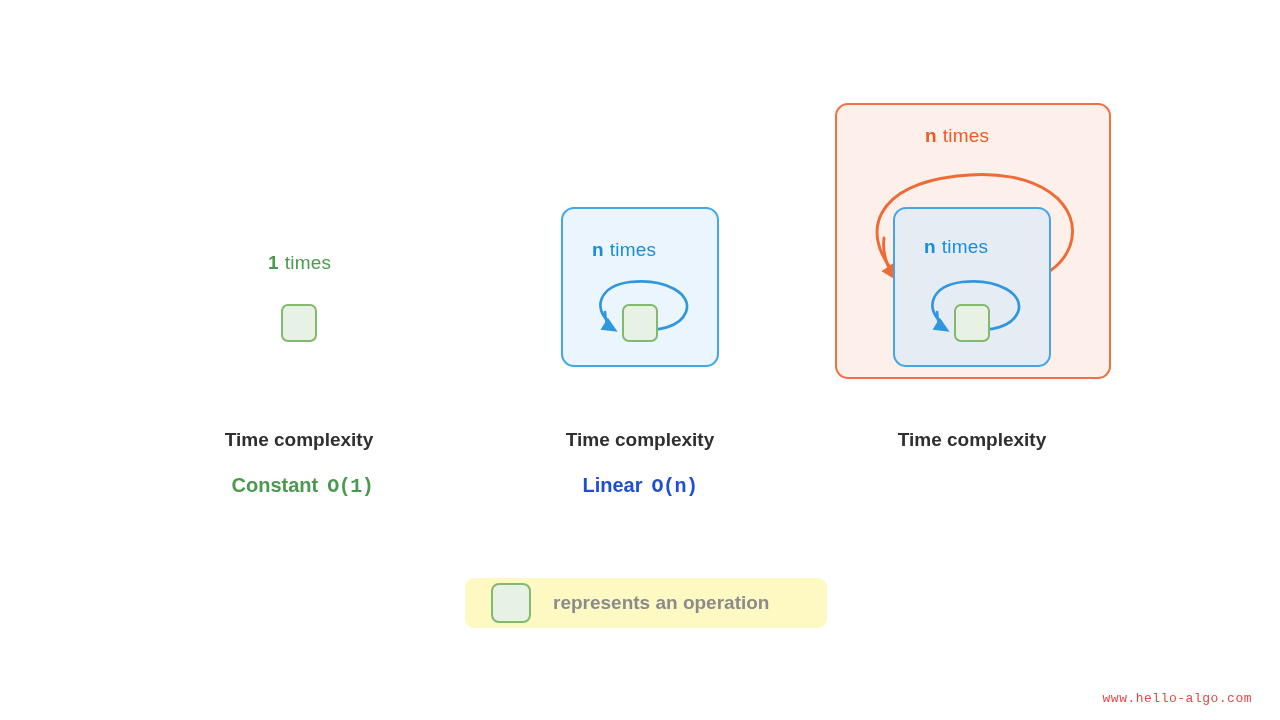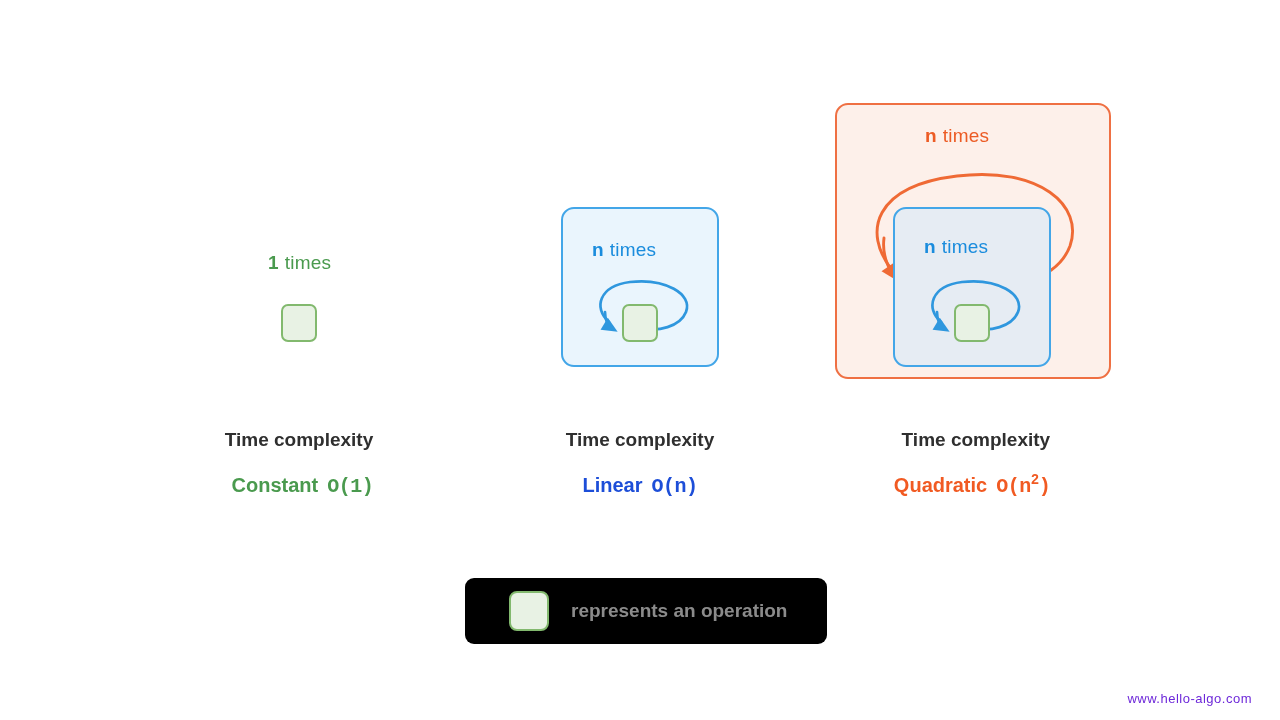--- a/index.html
+++ b/index.html
@@ -106,26 +106,26 @@
   .val-green  { color: #4a9a4e; text-align: right; }
   .val-blue   { color: #1d4ed8; }
   .val-orange { color: #f15a22; }
 
   
   .legend {
     position: absolute;
     left: 465px;
     top: 578px;
     width: 362px;
-    height: 66px;
-    background: #000000;
+    height: 50px;
+    background: #fef9c3;
     border-radius: 9px;
     display: flex;
     align-items: center;
-    padding-left: 44px;
+    padding-left: 26px;
     box-sizing: border-box;
   }
   .legend-swatch {
     width: 40px;
     height: 40px;
     background: #e8f2e4;
     border: 2px solid #82b96e;
     border-radius: 8px;
     box-sizing: border-box;
     flex: 0 0 auto;
@@ -136,23 +136,23 @@
     font-weight: bold;
     color: #8b8b8b;
     white-space: nowrap;
   }
 
   
   .watermark {
     position: absolute;
     right: 28px;
     bottom: 14px;
-    font-family: Liberation Sans, sans-serif;
+    font-family: Liberation Mono, monospace;
     font-size: 13px;
-    color: #6d28d9;
+    color: #ef4444;
     letter-spacing: 0.5px;
     white-space: nowrap;
   }
 </style>
 </head>
 <body>
 
 <div class="stage">
 
   <div>
@@ -230,23 +230,20 @@
         </marker>
       </defs>
       <path d="M24,50 C8,36 14,14 45,10 C80,6 108,22 101,40 C95,55 72,60 58,56" fill="none" stroke="#2f97de" stroke-width="2.7" stroke-linecap="round"></path>
       <path d="M20,40 C20,48 23,54 28,57" fill="none" stroke="#2f97de" stroke-width="2.7" stroke-linecap="round" marker-end="url(#arrowBlueB)"></path>
     </svg>
 
     <div class="op-square" style="left:954px; top:304px; width:36px; height:38px;"></div>
 
     <div class="caption-col" style="left:972px; top:429px;">
       <div class="caption-title">Time complexity</div>
-      <div class="caption-value val-orange">
-        <span class="name">Quadratic</span><span class="bigO"><span>O(n</span><sup>2</sup><span>)</span></span>
-      </div>
     </div>
   </div>
 
   <div class="legend">
     <div class="legend-swatch"></div>
     <div class="legend-text">represents an operation</div>
   </div>
 
   <div class="watermark">www.hello-algo.com</div>
 

